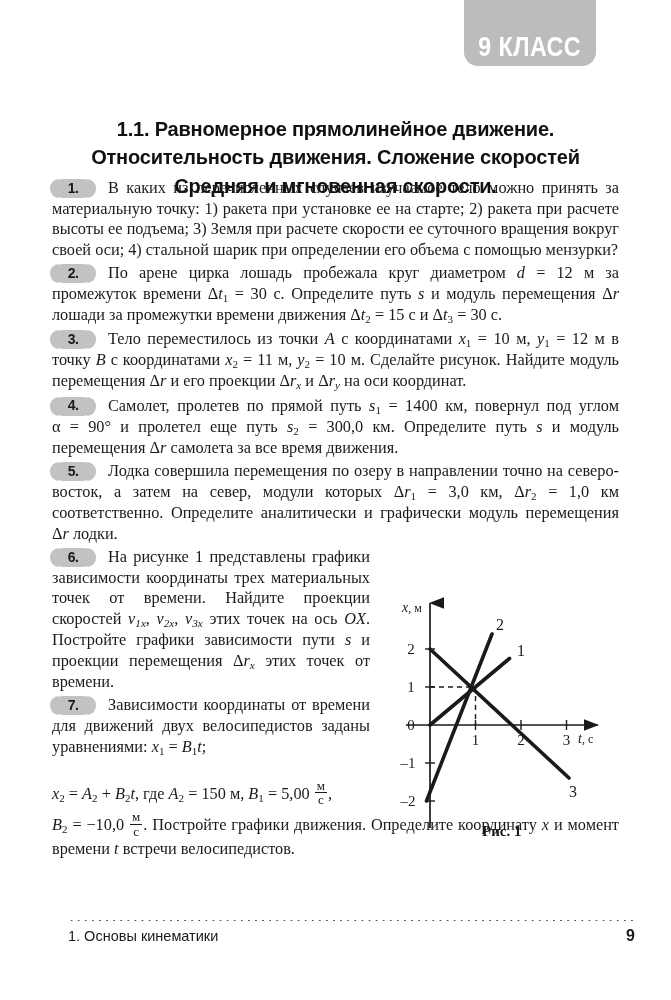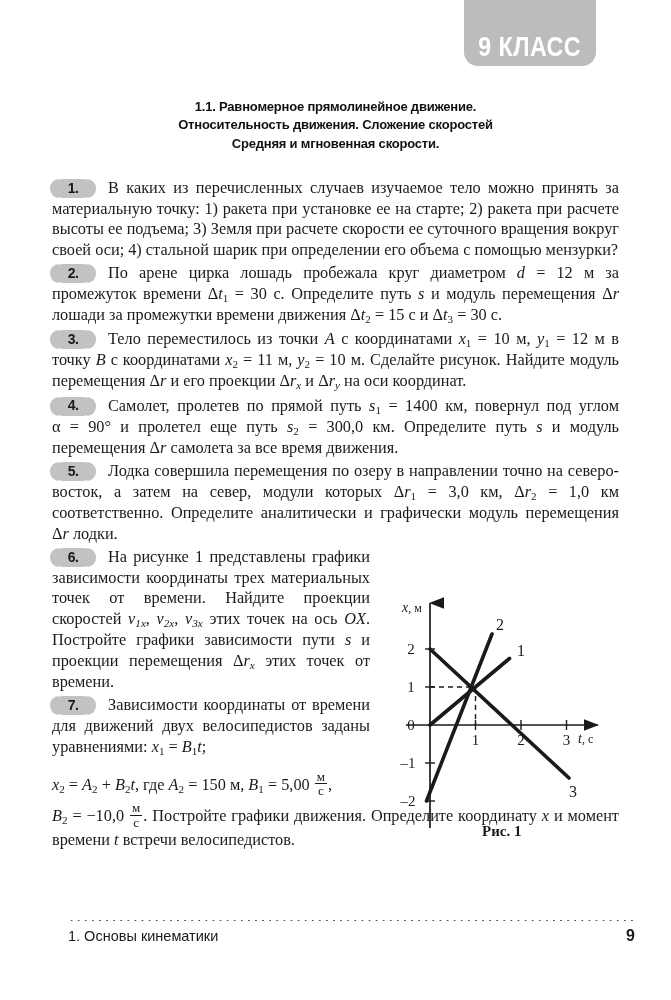--- a/index.html
+++ b/index.html
@@ -39,27 +39,27 @@
     letter-spacing: 0.5px;
     transform: scaleX(0.86);
     transform-origin: center bottom;
     white-space: nowrap;
     line-height: 1;
   }
 
   
   #section-heading {
     position: absolute;
-    top: 90px;
+    top: 107px;
     left: 52px;
     width: 567px;
     text-align: center;
     font-family: "Liberation Sans", "DejaVu Sans", sans-serif;
     font-weight: bold;
-    font-size: 13px;
+    font-size: 20px;
     line-height: 1.42;
     color: #111111;
     letter-spacing: -0.2px;
     margin-top: 8px;
   }
   #section-heading .hl { display: block; }
 
   
   #content {
     position: absolute;
@@ -216,21 +216,21 @@
 
   <div class="problem narrow">
     <span class="marker">6.</span>
     <span class="ptext">На рисунке 1 представлены графики зависимости координаты трех материальных точек от времени. Найдите проекции скоростей <span class="nb"><i class="v">v</i><span class="sub">1x</span>,</span> <span class="nb"><i class="v">v</i><span class="sub">2x</span>,</span> <span class="nb"><i class="v">v</i><span class="sub">3x</span></span> этих точек на ось <i class="v">OX</i>. Постройте графики зависимости пути <i class="v">s</i> и проекции перемещения <span class="nb">Δ<i class="v">r</i><span class="sub">x</span></span> этих точек от времени.</span>
   </div>
 
   <div class="problem narrow">
     <span class="marker">7.</span>
     <span class="ptext">Зависимости координаты от времени для движений двух велосипедистов заданы уравнениями: <span class="nb"><i class="v">x</i><span class="subu">1</span> = <i class="v">B</i><span class="subu">1</span><i class="v">t</i>;</span></span>
   </div>
-  <div class="problem" style="margin-top:12px;">
+  <div class="problem" style="margin-top:21px;">
     <span class="ptext" style="text-indent:0;"><span class="nb"><i class="v">x</i><span class="subu">2</span> = <i class="v">A</i><span class="subu">2</span> + <i class="v">B</i><span class="subu">2</span><i class="v">t</i>,</span> где <span class="nb"><i class="v">A</i><span class="subu">2</span> = 150 м,</span> <span class="nb"><i class="v">B</i><span class="subu">1</span> = 5,00 <span class="frac"><span class="num">м</span><span class="den">с</span></span>,</span></span>
   </div>
   <div class="problem" style="">
     <span class="ptext" style="text-indent:0;"><span class="nb"><i class="v">B</i><span class="subu">2</span> = −10,0 <span class="frac"><span class="num">м</span><span class="den">с</span></span>.</span> Постройте графики движения. Определите координату <i class="v">x</i> и момент времени <i class="v">t</i> встречи велосипедистов.</span>
   </div>
 
 </div>
 
 <div id="figure-1">
   <svg width="240" height="262" viewBox="0 0 240 262" xmlns="http://www.w3.org/2000/svg">

